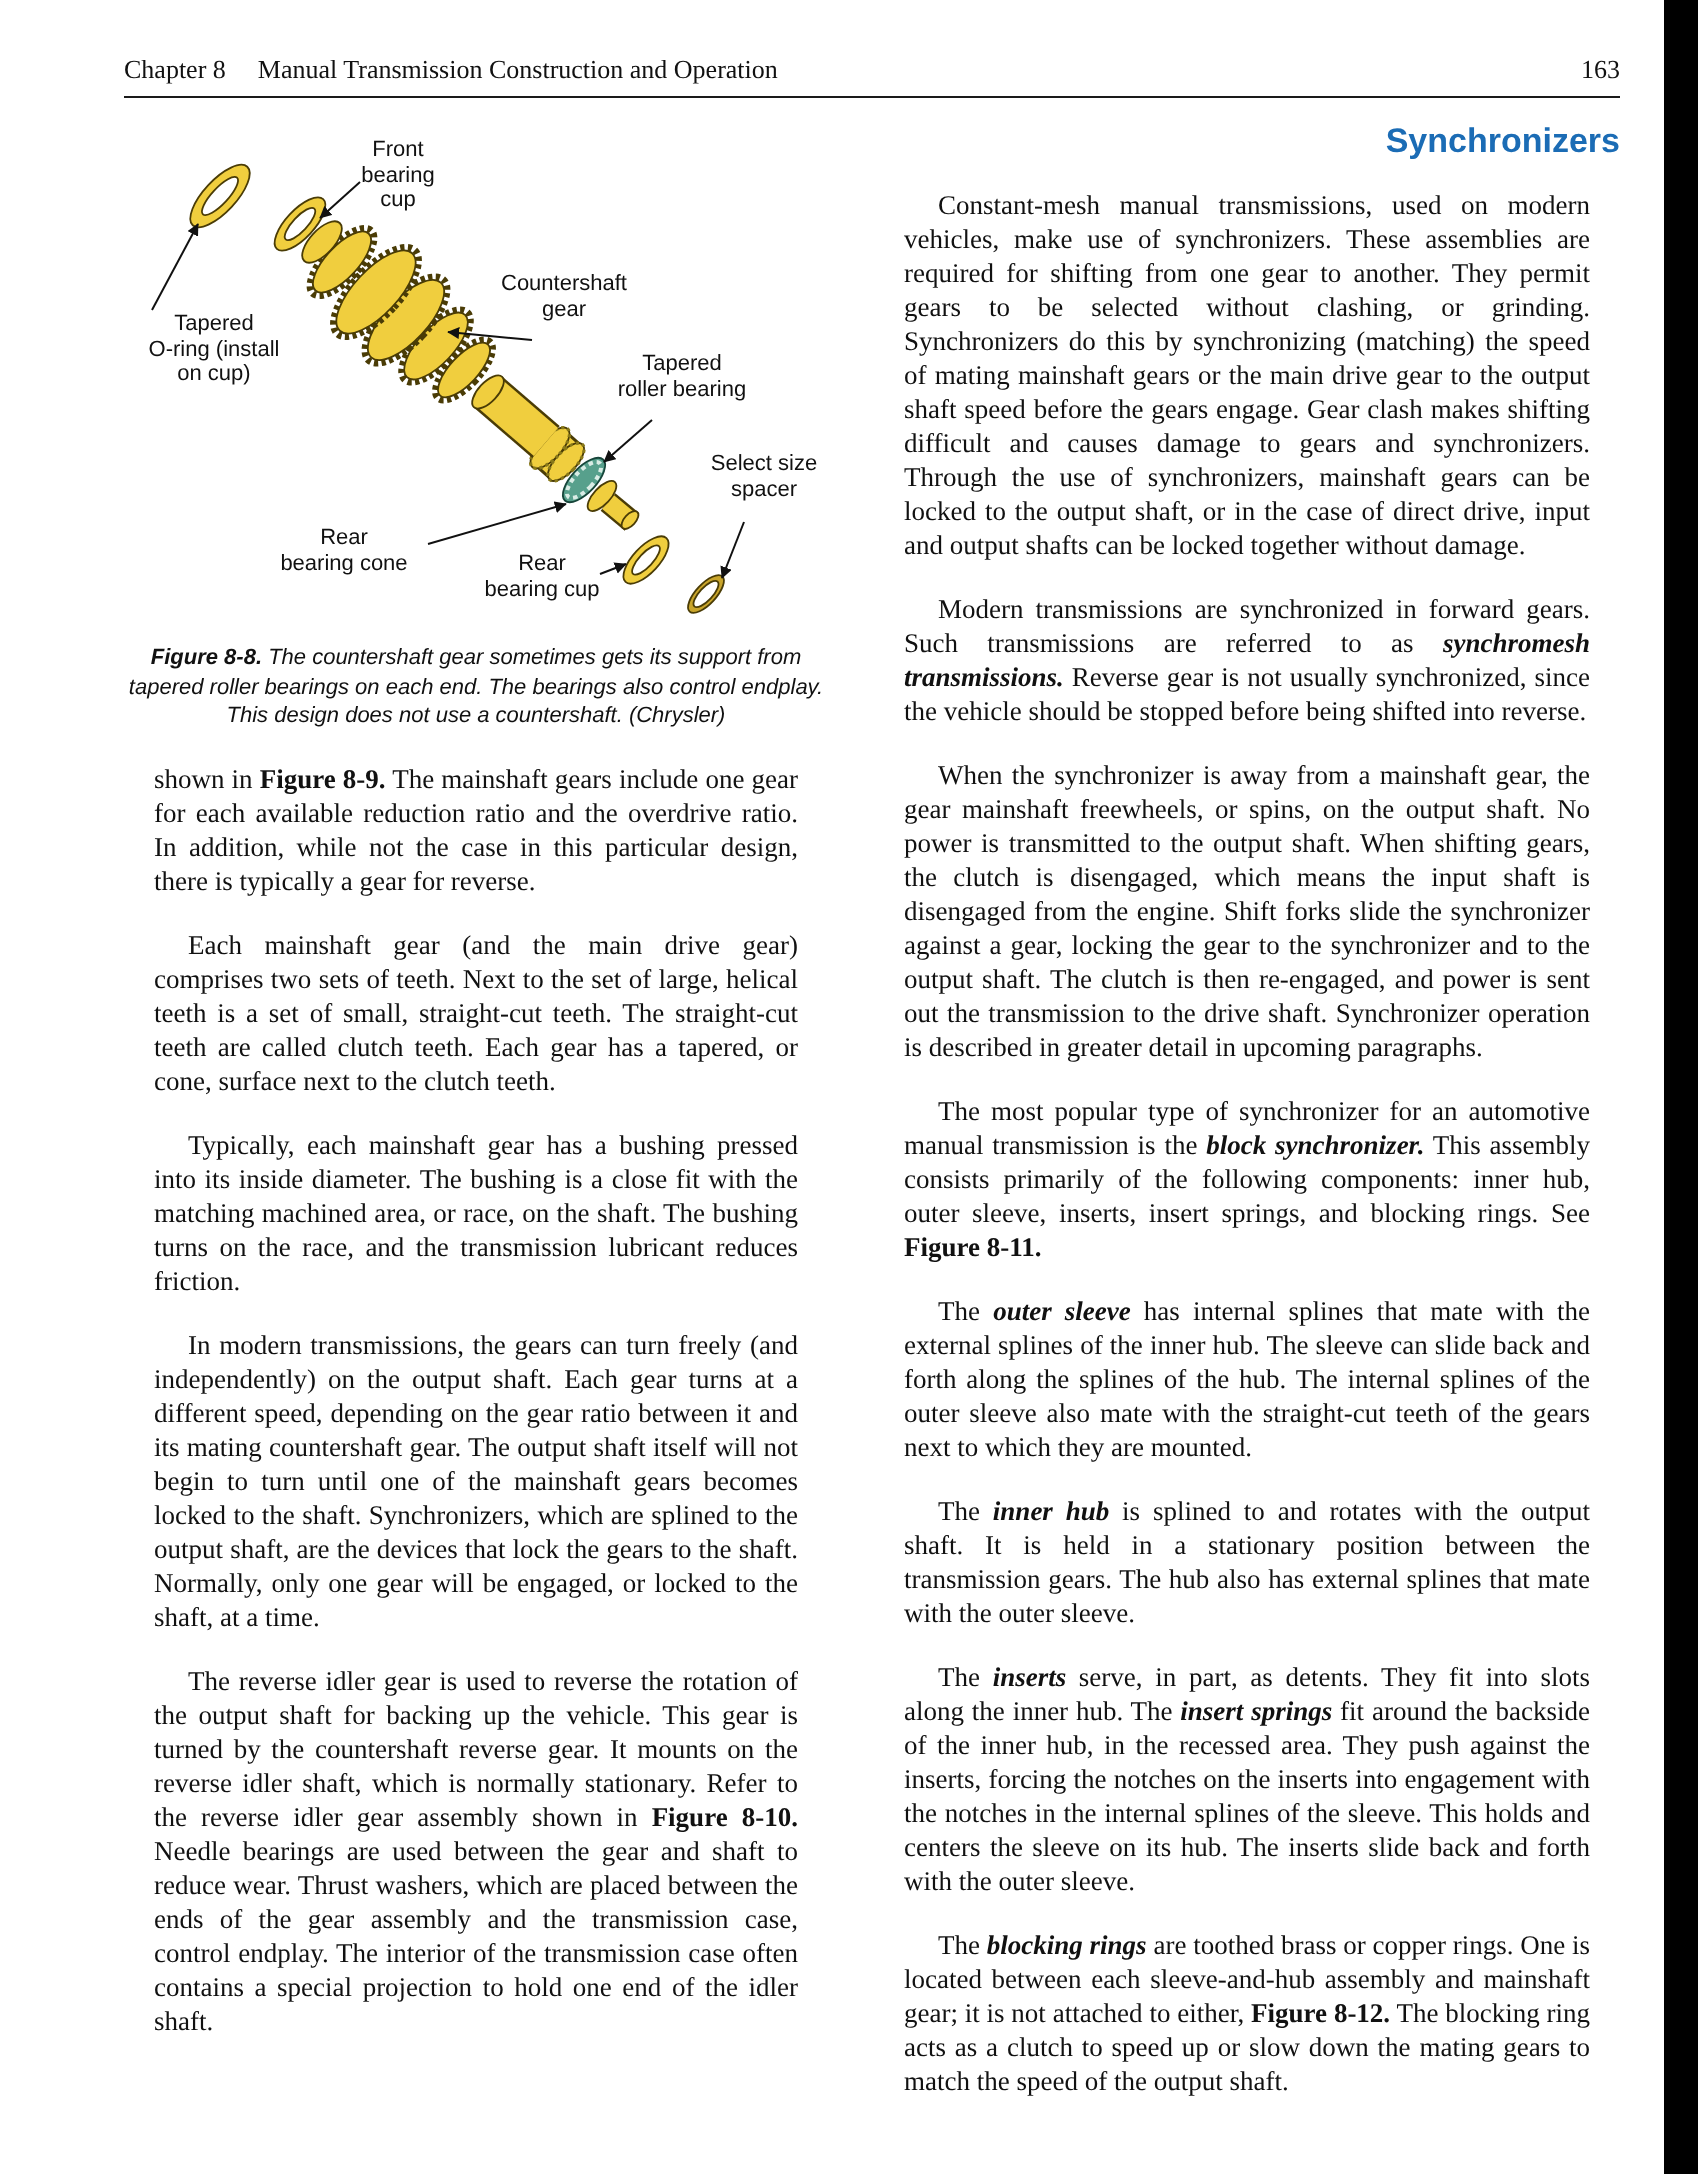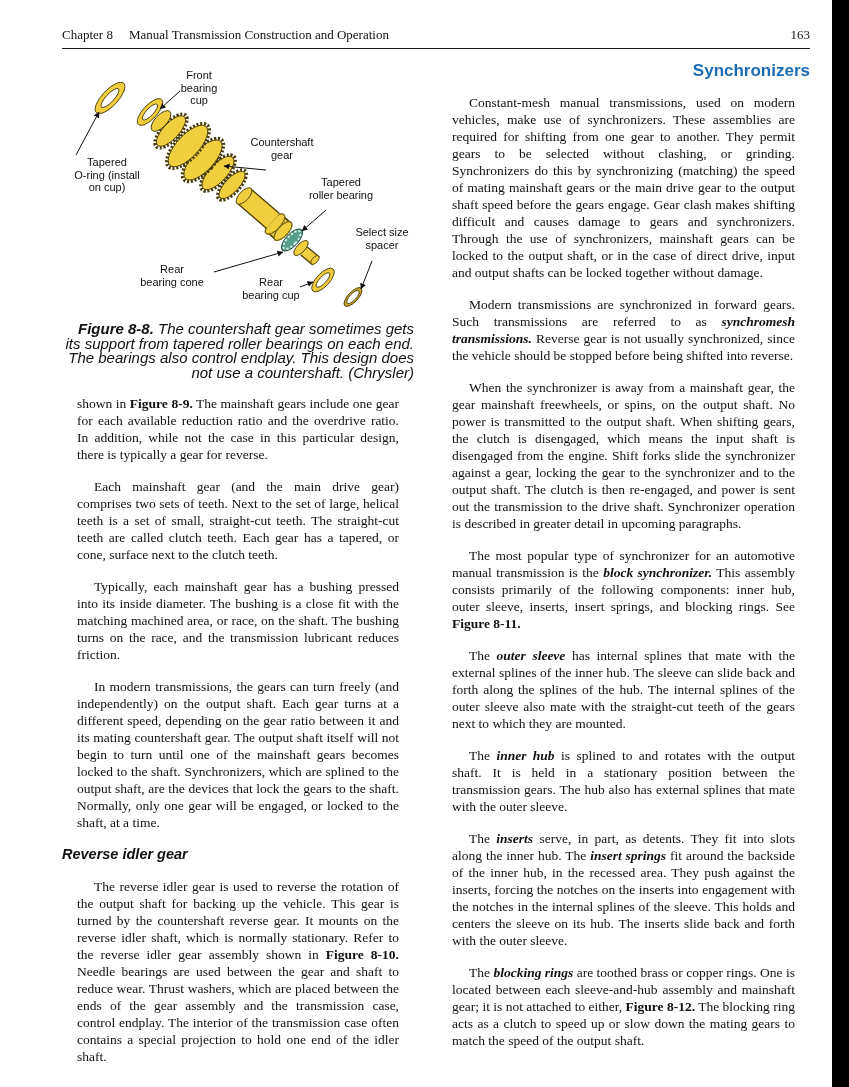--- a/index.html
+++ b/index.html
@@ -10,22 +10,22 @@
           font-size:13px;}
   .header .chap{margin-right:16px;}
   .rule{position:absolute;left:62px;top:48px;width:748px;height:1px;background:#1a1a1a;}
   .col{position:absolute;text-align:justify;font-size:13.5px;line-height:17px;}
   .col-left{left:62px;top:64px;width:352px;}
   .col-right{left:437px;top:62px;width:373px;}
   .figure{position:relative;width:358px;height:248px;}
   .figure svg{position:absolute;left:0;top:0;}
   .fig-label{position:absolute;font-family:"Liberation Sans",sans-serif;font-size:11px;line-height:12.5px;
              text-align:center;white-space:pre-line;color:#111;}
-  .caption{margin:10px 0 12px 0;font-family:"Liberation Sans",sans-serif;font-size:15px;
-           line-height:14.5px;text-align:right;}
+  .caption{margin:10px 0 12px 0;font-family:"Liberation Sans",sans-serif;font-size:11px;
+           line-height:14.5px;text-align:center;}
   p.body{margin:15px;text-indent:17px;}
   p.body.first{text-indent:0;}
   h2.head-blue{margin:0 0 7px 0;font-family:"Liberation Sans",sans-serif;font-weight:bold;
                font-size:17px;color:var(--heading-blue,#1b6cb5);text-align:right;}
   h3.subhead{margin:12px 0 6px 0;font-family:"Liberation Sans",sans-serif;font-weight:bold;
              font-style:italic;font-size:14.5px;text-align:left;}
   .footer{position:absolute;left:62px;top:1105px;font-family:"Liberation Sans",sans-serif;
           font-size:9.5px;color:#8a8a8a;}
   
   .gold{fill:var(--gear-gold,#f0ce3e);stroke:#4a3c06;stroke-width:.9;}
@@ -143,21 +143,20 @@
 bearing cup</div>
     </div>
 
     <p class="caption"><span style="font-weight: bold; font-style: italic;">Figure 8-8. </span><span style="font-style: italic;">The countershaft gear sometimes gets its support from tapered roller bearings on each end. The bearings also control endplay. This design does not use a countershaft. (Chrysler)</span></p>
 
     <p class="body first"><span>shown in </span><span style="font-weight: bold;">Figure 8-9.</span><span> The mainshaft gears include one gear for each available reduction ratio and the overdrive ratio. In addition, while not the case in this particular design, there is typically a gear for reverse.</span></p>
     <p class="body"><span>Each mainshaft gear (and the main drive gear) comprises two sets of teeth. Next to the set of large, helical teeth is a set of small, straight-cut teeth. The straight-cut teeth are called clutch teeth. Each gear has a tapered, or cone, surface next to the clutch teeth.</span></p>
     <p class="body"><span>Typically, each mainshaft gear has a bushing pressed into its inside diameter. The bushing is a close fit with the matching machined area, or race, on the shaft. The bushing turns on the race, and the transmission lubricant reduces friction.</span></p>
     <p class="body"><span>In modern transmissions, the gears can turn freely (and independently) on the output shaft. Each gear turns at a different speed, depending on the gear ratio between it and its mating countershaft gear. The output shaft itself will not begin to turn until one of the mainshaft gears becomes locked to the shaft. Synchronizers, which are splined to the output shaft, are the devices that lock the gears to the shaft. Normally, only one gear will be engaged, or locked to the shaft, at a time.</span></p>
 
-    <h3 class="subhead">Reverse idler gear</h3>
     <p class="body"><span>The reverse idler gear is used to reverse the rotation of the output shaft for backing up the vehicle. This gear is turned by the countershaft reverse gear. It mounts on the reverse idler shaft, which is normally stationary. Refer to the reverse idler gear assembly shown in </span><span style="font-weight: bold;">Figure 8-10.</span><span> Needle bearings are used between the gear and shaft to reduce wear. Thrust washers, which are placed between the ends of the gear assembly and the transmission case, control endplay. The interior of the transmission case often contains a special projection to hold one end of the idler shaft.</span></p>
   </div>
 
   <div class="col col-right">
     <h2 class="head-blue">Synchronizers</h2>
     <p class="body"><span>Constant-mesh manual transmissions, used on modern vehicles, make use of synchronizers. These assemblies are required for shifting from one gear to another. They permit gears to be selected without clashing, or grinding. Synchronizers do this by synchronizing (matching) the speed of mating mainshaft gears or the main drive gear to the output shaft speed before the gears engage. Gear clash makes shifting difficult and causes damage to gears and synchronizers. Through the use of synchronizers, mainshaft gears can be locked to the output shaft, or in the case of direct drive, input and output shafts can be locked together without damage.</span></p>
     <p class="body"><span>Modern transmissions are synchronized in forward gears. Such transmissions are referred to as </span><span style="font-weight: bold; font-style: italic;">synchromesh transmissions.</span><span> Reverse gear is not usually synchronized, since the vehicle should be stopped before being shifted into reverse.</span></p>
     <p class="body"><span>When the synchronizer is away from a mainshaft gear, the gear mainshaft freewheels, or spins, on the output shaft. No power is transmitted to the output shaft. When shifting gears, the clutch is disengaged, which means the input shaft is disengaged from the engine. Shift forks slide the synchronizer against a gear, locking the gear to the synchronizer and to the output shaft. The clutch is then re-engaged, and power is sent out the transmission to the drive shaft. Synchronizer operation is described in greater detail in upcoming paragraphs.</span></p>
 
     <p class="body"><span>The most popular type of synchronizer for an automotive manual transmission is the </span><span style="font-weight: bold; font-style: italic;">block synchronizer.</span><span> This assembly consists primarily of the following components: inner hub, outer sleeve, inserts, insert springs, and blocking rings. See </span><span style="font-weight: bold;">Figure 8-11.</span></p>

